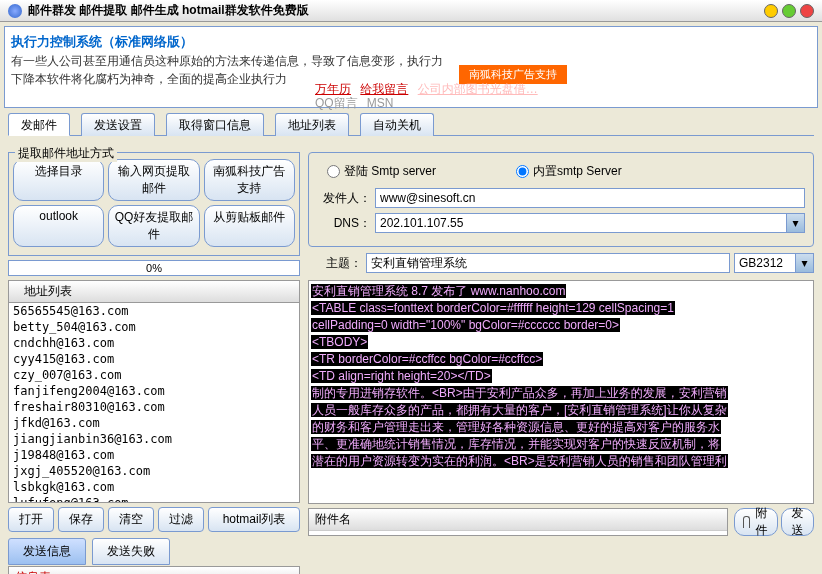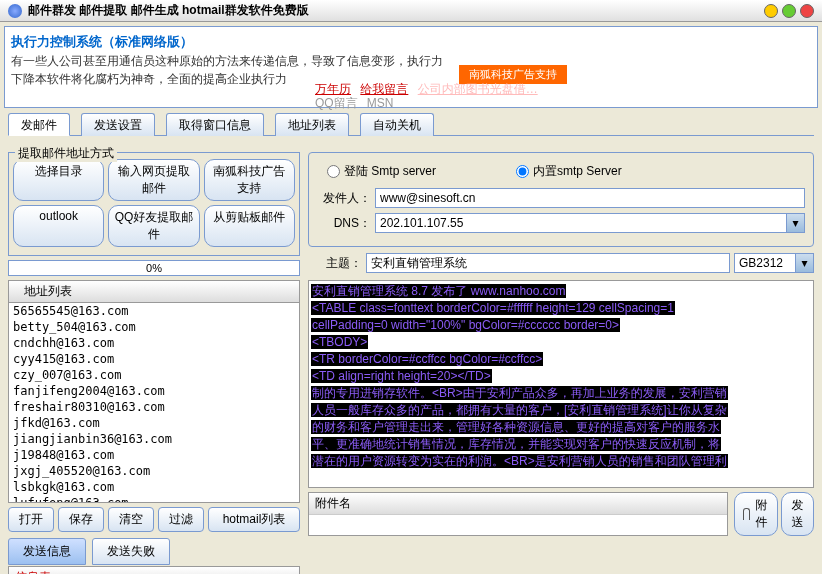--- a/index.html
+++ b/index.html
@@ -43,22 +43,22 @@
 .radios{display:flex;gap:80px;padding:2px 10px;margin-bottom:6px}
 .radio{display:flex;align-items:center;gap:4px}
 .radio input{margin:0}
 .frow{display:flex;align-items:center;margin-bottom:5px;gap:4px}
 .frow label{width:54px;text-align:right}
 .frow input[type=text]{flex:1;border:1px solid #7a9ad0;padding:2px 4px;height:20px;font-size:12px}
 .combo{width:80px;border:1px solid #7a9ad0;background:#fff;height:20px;display:flex;align-items:center;padding:0 4px;position:relative}
 .combo .arr{position:absolute;right:0;top:0;width:18px;height:18px;background:linear-gradient(#cde,#9bd);border-left:1px solid #7a9ad0;display:flex;align-items:center;justify-content:center}
 .dnsrow .combo{flex:1;width:auto}
 .editor{flex:1;background:#fff;border:1px solid #999;margin-top:2px;overflow:auto;padding:2px;font-family:"SimSun",monospace;font-size:12px;line-height:17px}
-.editor .hl{background:#000;color:#8b5cf6;padding:0 1px;display:inline}
-.attacharea{display:flex;gap:6px;margin-top:4px;height:44px}
+.editor .hl{background:#000;color:#f0abfc;padding:0 1px;display:inline}
+.attacharea{display:flex;gap:6px;margin-top:4px;height:28px}
 .attbox{flex:1;border:1px solid #999;background:#fff}
 .attbox .hdr{background:linear-gradient(#fff,#ddd);padding:2px 6px;border-bottom:1px solid #ccc}
 .attbtns{width:80px;display:flex;gap:3px}
 .attbtns .btn{border-radius:10px;padding:2px 8px;display:flex;align-items:center;justify-content:center;gap:4px}
 .clip{width:10px;height:12px;border:1px solid #555;border-radius:3px 3px 0 0;border-bottom:none;display:inline-block}
 </style>
 </head>
 <body>
 
 <div class="titlebar">

